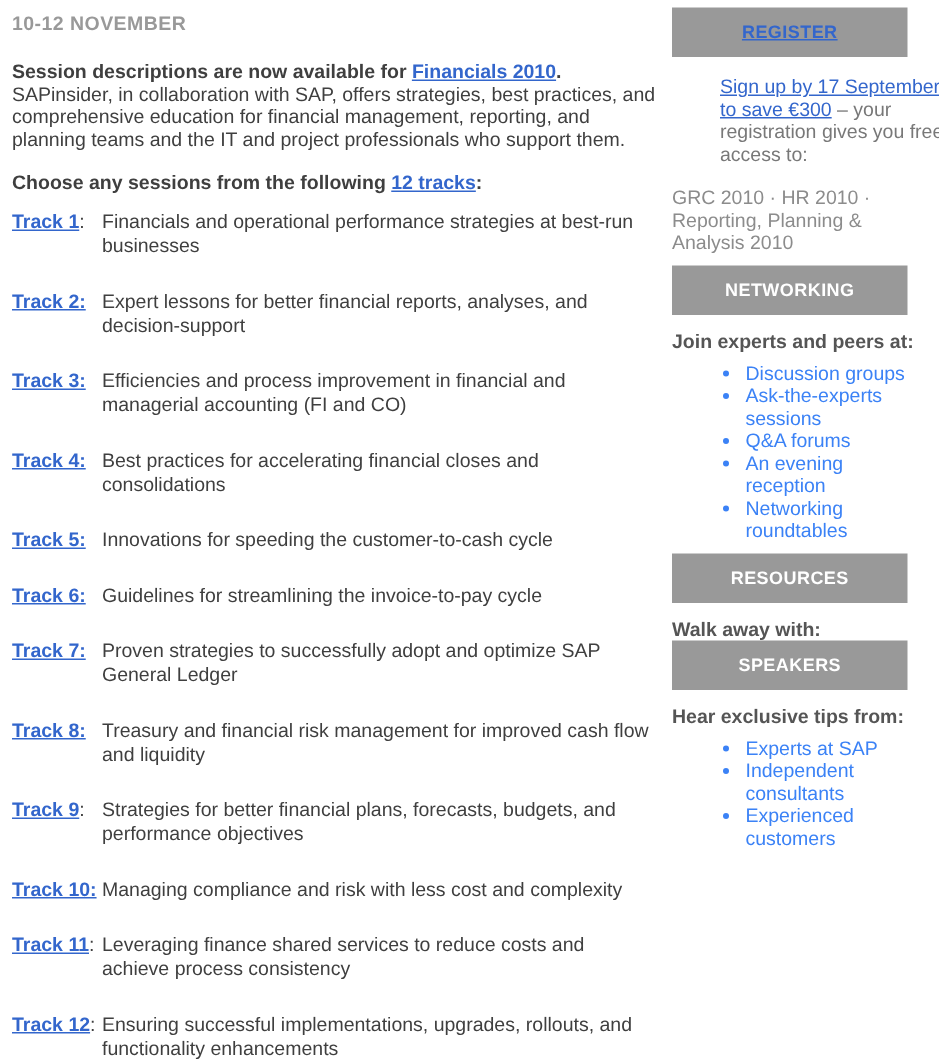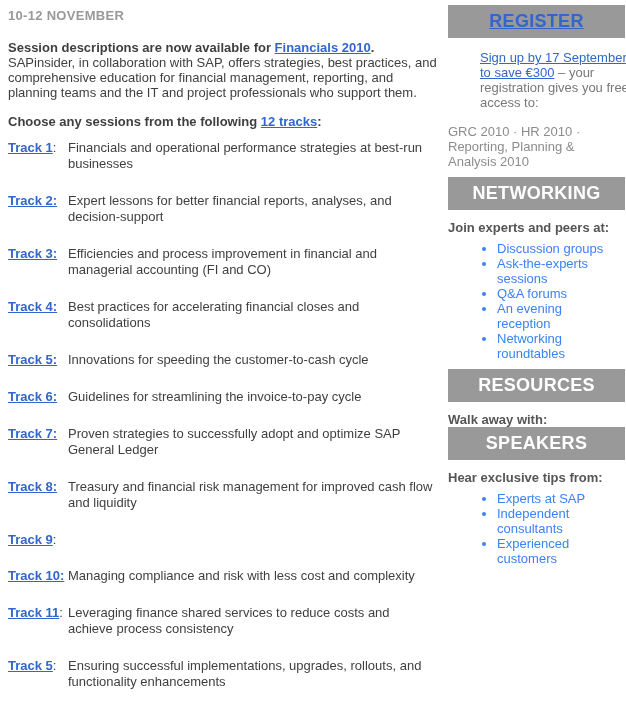--- a/index.html
+++ b/index.html
@@ -40,23 +40,23 @@
   .track-label a { font-weight: bold; }
   .track-label .suffix { color: #3f3f3f; text-decoration: none; }
   .track-desc { width: 368px; max-width: 368px; line-height: 16px; }
 
   
   .sidebar {
     position: absolute; left: 448px; top: 5px; width: 162px;
     color: #787878;
   }
   .side-bar-header {
-    width: 177px; height: 33px;
+    width: 157px; height: 33px;
     background: #999999;
-    color: #ffffff; font-weight: bold; font-size: 18px;
+    color: #ffffff; font-weight: bold; font-size: 12px;
     text-align: center;
     display: flex; align-items: center; justify-content: center;
     letter-spacing: 0.3px;
   }
   .register-bar a { font-weight: bold; letter-spacing: 0.3px; }
   .signup-para { margin-top: 12px; width: 160px; margin-left: 32px; }
   .access-para { margin-top: 14px; width: 160px; color: #8c8c8c; margin-bottom: 8px; }
 
   .sb-section .side-bar-header { margin-top: 0; }
   .sb-lead {
@@ -111,31 +111,32 @@
       <div class="track-row">
     <span class="track-label"><a href="#">Track 7:</a><span class="suffix"></span></span>
     <span class="track-desc">Proven strategies to successfully adopt and optimize SAP General Ledger</span>
   </div>
       <div class="track-row">
     <span class="track-label"><a href="#">Track 8:</a><span class="suffix"></span></span>
     <span class="track-desc">Treasury and financial risk management for improved cash flow and liquidity</span>
   </div>
       <div class="track-row">
     <span class="track-label"><a href="#">Track 9</a><span class="suffix">:</span></span>
+    <span class="track-desc">Strategies for better financial plans, forecasts, budgets, and performance objectives</span>
   </div>
       <div class="track-row">
     <span class="track-label"><a href="#">Track 10:</a><span class="suffix"></span></span>
     <span class="track-desc">Managing compliance and risk with less cost and complexity</span>
   </div>
       <div class="track-row">
     <span class="track-label"><a href="#">Track 11</a><span class="suffix">:</span></span>
     <span class="track-desc">Leveraging finance shared services to reduce costs and achieve process consistency</span>
   </div>
       <div class="track-row">
-    <span class="track-label"><a href="#">Track 5</a><span class="suffix">:</span></span>
+    <span class="track-label"><a href="#">Track 12</a><span class="suffix">:</span></span>
     <span class="track-desc">Ensuring successful implementations, upgrades, rollouts, and functionality enhancements</span>
   </div>
     </div>
 </div>
 
 <div class="sidebar">
 
   <div class="side-bar-header register-bar">
     <a href="#">REGISTER</a>
   </div>

